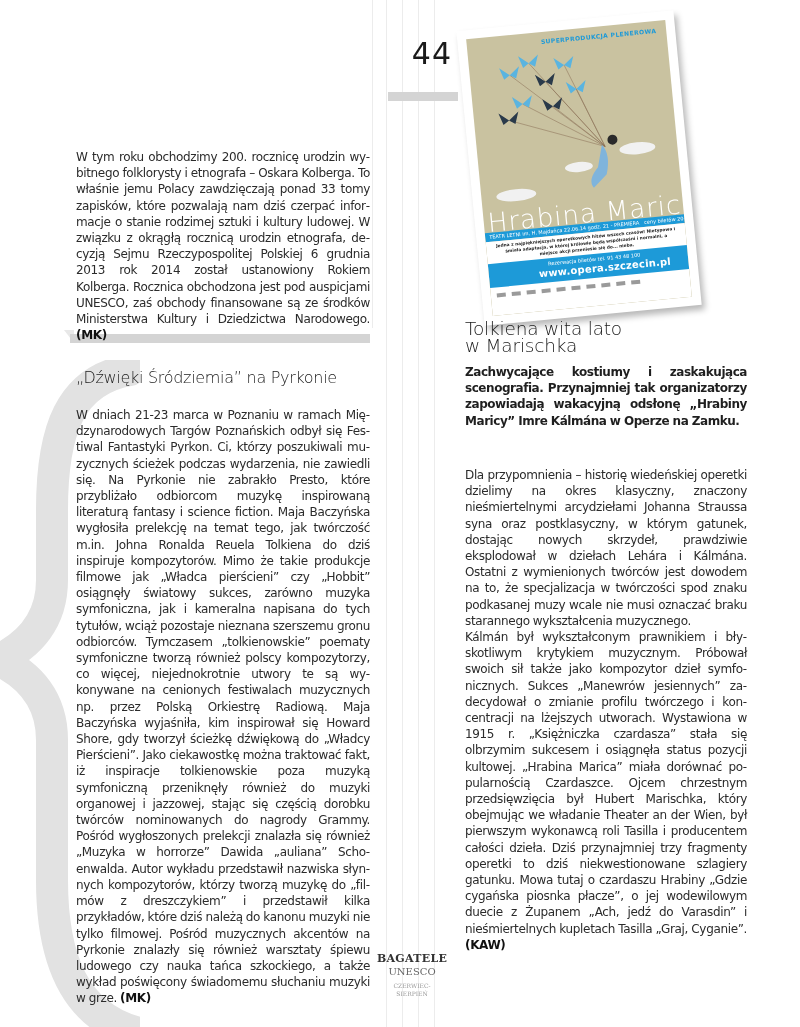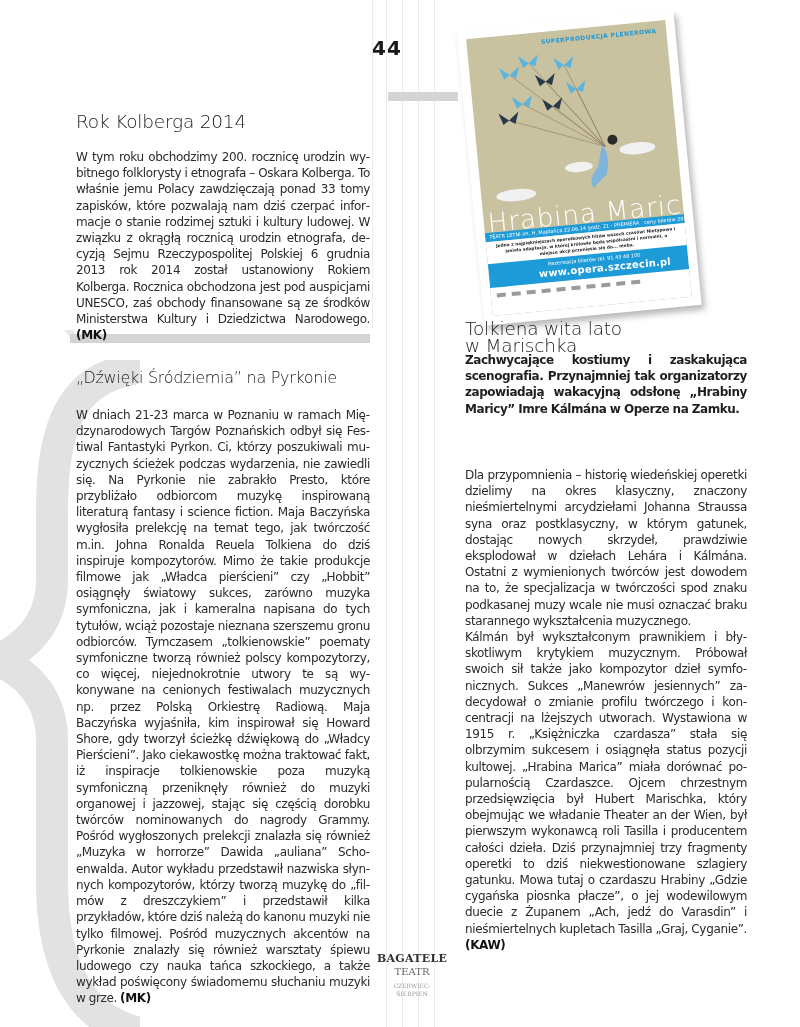--- a/index.html
+++ b/index.html
@@ -3,41 +3,41 @@
 <meta charset="utf-8">
 <style>
   html,body{margin:0;padding:0;}
   body{width:800px;height:1027px;background:#ffffff;position:relative;overflow:hidden;
        font-family:"DejaVu Sans",sans-serif;color:#2a2a2a;}
   .brace{position:absolute;left:-10px;top:360px;width:150px;height:680px;z-index:0;}
   .col-left{position:absolute;left:66px;top:0;width:306px;height:1027px;z-index:1;}
   .col-right{position:absolute;left:452px;top:0;width:300px;height:1027px;z-index:1;}
   .spine{position:absolute;left:372px;top:0;width:80px;height:1027px;z-index:1;}
   .spine .vline{position:absolute;top:0;width:1px;height:1027px;background:#ececec;}
-  .page-number{position:absolute;left:0;top:36px;width:80px;text-align:left;font-size:20px;
-       font-family:"DejaVu Sans",sans-serif;font-weight:700;color:#1a1a1a;letter-spacing:1px;}
+  .page-number{position:absolute;left:0;top:36px;width:80px;text-align:right;font-size:30px;
+       font-family:"DejaVu Sans",sans-serif;font-weight:400;color:#1a1a1a;letter-spacing:1px;}
   .footer{position:absolute;left:0;top:952px;width:80px;text-align:center;font-family:"DejaVu Serif",serif;}
   .footer .f1{font-size:11px;font-weight:bold;color:#333;letter-spacing:0.3px;}
   .footer .f2{font-size:10px;color:#666;margin-top:1px;}
   .footer .f3{font-size:6px;color:#999;margin-top:5px;line-height:8px;}
   .box{position:absolute;left:-6px;width:312px;background:#fff;}
   .box1{top:0;height:328px;box-shadow:1px 0 0 #ececec;}
   .shadow-bar{position:absolute;left:4px;width:300px;height:9px;background:#d4d4d4;}
   .shadow-bar1{top:334px;}
   .shadow-bar2{top:92px;left:-64px;width:70px;}
   .shadow-tip{position:absolute;top:330px;left:-2px;width:0;height:0;border-left:10px solid transparent;border-top:13px solid #e8e8e8;}
   h2{margin:0;font-weight:300;color:#1a1a1a;font-family:"DejaVu Sans",sans-serif;}
   .h-kolberg{position:absolute;left:10px;top:111px;font-size:18.5px;letter-spacing:-0.2px;}
   .h-pyrkon{position:absolute;left:10px;top:368px;font-size:16px;letter-spacing:-0.3px;}
   .h-hrabina{position:absolute;left:13px;top:320px;font-size:18.5px;line-height:17px;letter-spacing:-0.2px;}
   p{margin:0;font-family:"DejaVu Sans",sans-serif;font-size:12px;line-height:16.2px;text-align:justify;
     letter-spacing:-0.35px;word-spacing:-0.3px;hyphens:manual;color:#2b2b2b;}
   .p-kolberg{position:absolute;left:10px;top:149px;width:294px;}
   .p-pyrkon{position:absolute;left:10px;top:407px;width:294px;}
-  .p-lead{position:absolute;left:13px;top:352px;width:282px;font-weight:bold;color:#1f1f1f;letter-spacing:-0.45px;}
+  .p-lead{position:absolute;left:13px;top:364px;width:282px;font-weight:bold;color:#1f1f1f;letter-spacing:-0.45px;}
   .p-body{position:absolute;left:13px;top:467px;width:282px;}
   .sig{font-weight:bold;color:#111;}
   .poster-wrap{position:absolute;left:18px;top:20px;width:218px;height:296px;transform:rotate(-5.5deg);
      transform-origin:50% 50%;background:#fff;box-shadow:3px 5px 6px rgba(0,0,0,0.28);}
   .poster-inner{position:absolute;left:9px;top:9px;right:9px;bottom:9px;background:#c9c2a0;overflow:hidden;}
   .poster-tag{position:absolute;right:10px;top:6px;font-size:6px;font-weight:bold;color:#1d9ad8;letter-spacing:0.4px;}
   .poster-title{position:absolute;left:4px;top:170px;font-size:26px;color:#fff;letter-spacing:1px;font-weight:300;white-space:nowrap;}
   .poster-band{position:absolute;left:0;right:0;top:195px;height:9px;background:#1d9ad8;color:#fff;font-size:5px;line-height:9px;padding-left:4px;white-space:nowrap;}
   .poster-white{position:absolute;left:0;right:0;top:204px;height:74px;background:#fff;}
   .poster-info{position:absolute;left:10px;right:10px;top:206px;font-size:4.3px;font-weight:bold;color:#222;text-align:center;line-height:6px;}
@@ -53,36 +53,35 @@
 
 <svg class="brace" viewBox="0 0 150 680">
   <path d="M140 10 C 80 20, 62 70, 62 150 L 62 220 C 62 260, 40 285, 8 300 C 40 315, 62 340, 62 380 L 62 520 C 62 600, 85 655, 145 672" fill="none" stroke="#e2e2e2" stroke-width="32" stroke-linecap="round"></path>
 </svg>
 
 <div class="col-left">
   <div class="box box1"></div>
   <div class="shadow-tip"></div>
   <div class="shadow-bar shadow-bar1"></div>
 
-  <h2 class="h-kolberg">Rok Kolberga 2014</h2>
   <p class="p-kolberg"><span>W tym roku obchodzimy 200. rocznicę urodzin wy­bitnego folklorysty i etnografa – Oskara Kolberga. To właśnie jemu Polacy zawdzięczają ponad 33 tomy zapisków, które pozwalają nam dziś czerpać infor­macje o stanie rodzimej sztuki i kultury ludowej. W związku z okrągłą rocznicą urodzin etnografa, de­cyzją Sejmu Rzeczypospolitej Polskiej 6 grudnia 2013 rok 2014 został ustanowiony Rokiem Kolberga. Rocz­nica obchodzona jest pod auspicjami UNESCO, zaś obchody finansowane są ze środków Ministerstwa Kultury i Dziedzictwa Narodowego.</span> <span class="sig">(MK)</span></p>
 
   <h2 class="h-pyrkon">„Dźwięki Śródziemia” na Pyrkonie</h2>
   <p class="p-pyrkon"><span>W dniach 21-23 marca w Poznaniu w ramach Mię­dzynarodowych Targów Poznańskich odbył się Fes­tiwal Fantastyki Pyrkon. Ci, którzy poszukiwali mu­zycznych ścieżek podczas wydarzenia, nie zawiedli się. Na Pyrkonie nie zabrakło Presto, które przybliżało odbiorcom muzykę inspirowaną literaturą fantasy i science fiction. Maja Baczyńska wygłosiła prelekcję na temat tego, jak twórczość m.in. Johna Ronalda Reuela Tolkiena do dziś inspiruje kompozytorów. Mimo że takie produkcje filmowe jak „Władca pier­ścieni” czy „Hobbit” osiągnęły światowy sukces, za­równo muzyka symfoniczna, jak i kameralna napisana do tych tytułów, wciąż pozostaje nieznana szerszemu gronu odbiorców. Tymczasem „tolkienowskie” po­ematy symfoniczne tworzą również polscy kompo­zytorzy, co więcej, niejednokrotnie utwory te są wy­konywane na cenionych festiwalach muzycznych np. przez Polską Orkiestrę Radiową. Maja Baczyńska wy­jaśniła, kim inspirował się Howard Shore, gdy tworzył ścieżkę dźwiękową do „Władcy Pierścieni”. Jako cie­kawostkę można traktować fakt, iż inspiracje tolkie­nowskie poza muzyką symfoniczną przeniknęły rów­nież do muzyki organowej i jazzowej, stając się częścią dorobku twórców nominowanych do nagrody Grammy. Pośród wygłoszonych prelekcji znalazła się również „Muzyka w horrorze” Dawida „auliana” Scho­enwalda. Autor wykładu przedstawił nazwiska słyn­nych kompozytorów, którzy tworzą muzykę do „fil­mów z dreszczykiem” i przedstawił kilka przykładów, które dziś należą do kanonu muzyki nie tylko filmo­wej. Pośród muzycznych akcentów na Pyrkonie zna­lazły się również warsztaty śpiewu ludowego czy nauka tańca szkockiego, a także wykład poświęcony świadomemu słuchaniu muzyki w grze.</span> <span class="sig">(MK)</span></p>
 </div>
 
 <div class="spine">
   <div class="vline" style="left:14px"></div>
   <div class="vline" style="left:30px"></div>
   <div class="vline" style="left:46px"></div>
   <div class="vline" style="left:62px"></div>
   <div class="page-number">44</div>
   <div class="footer">
     <div class="f1">BAGATELE</div>
-    <div class="f2">TEATR</div>
+    <div class="f2">UNESCO</div>
     <div class="f3">
       <span>CZERWIEC-</span><br>
       <span>SIERPIEŃ</span>
     </div>
   </div>
 </div>
 
 <div class="col-right">
   <div class="shadow-bar shadow-bar2"></div>
 

